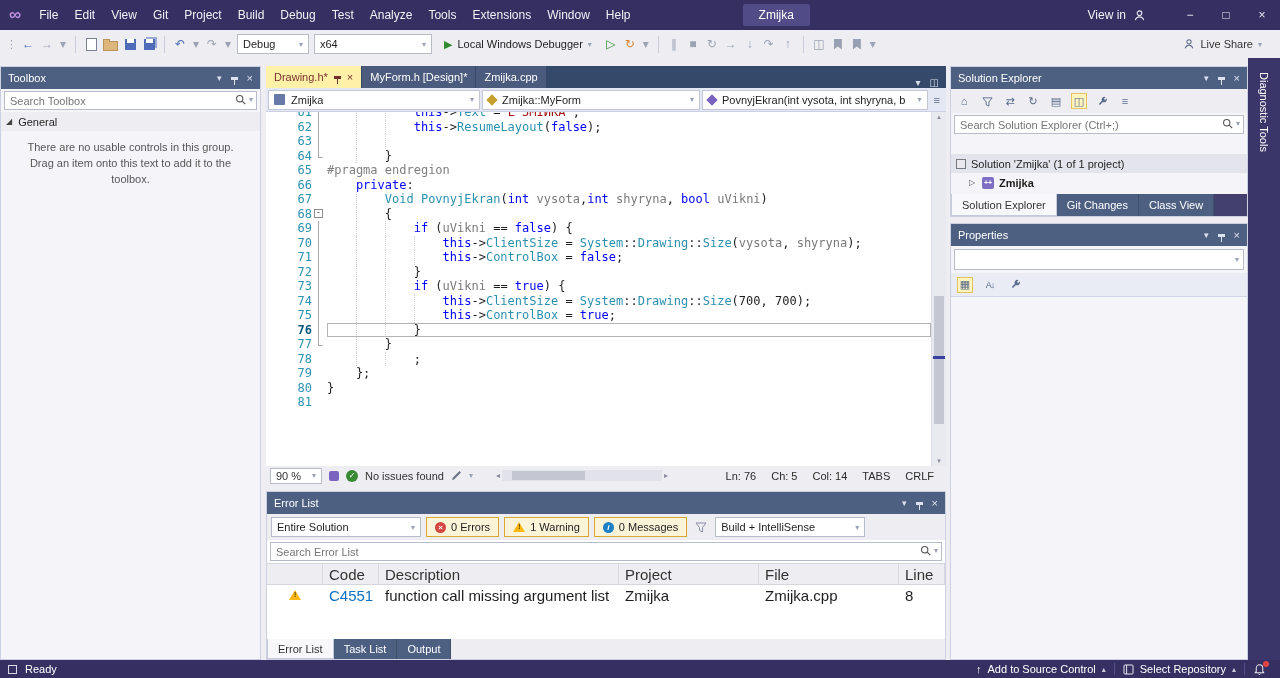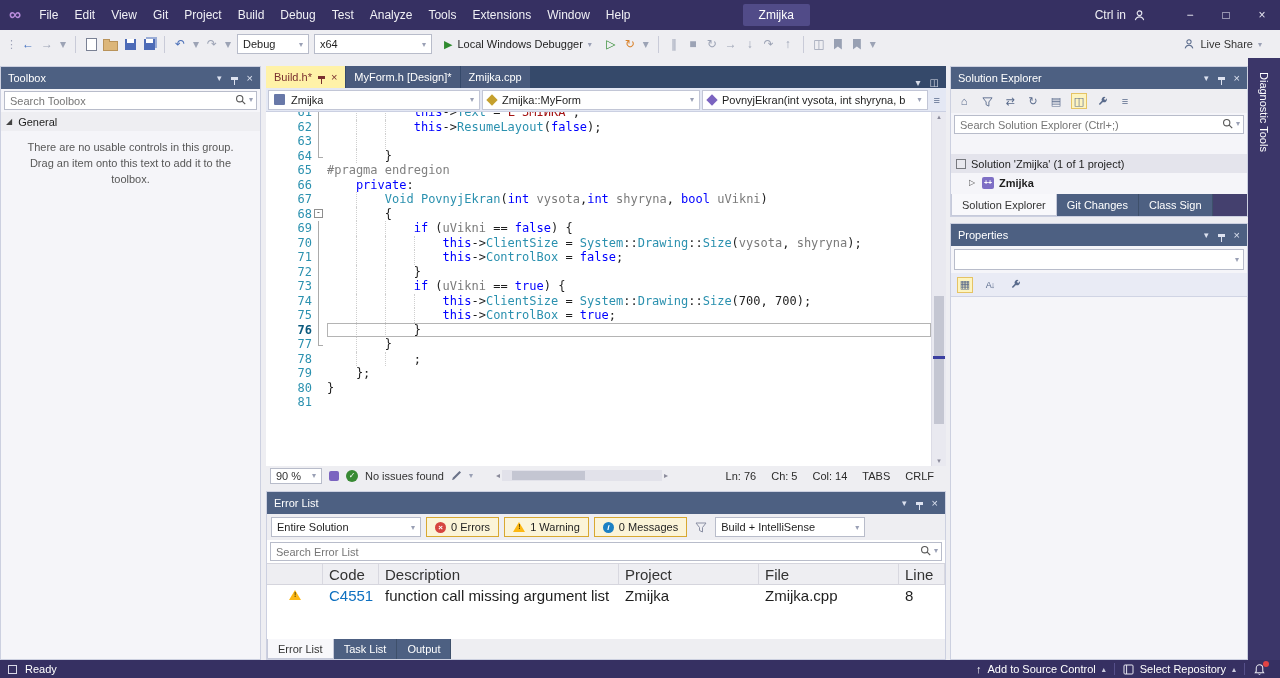--- a/index.html
+++ b/index.html
@@ -214,21 +214,21 @@
       <svg class="mag" width="12" height="12" viewBox="0 0 14 14">
           <circle cx="6" cy="6" r="4" stroke-width="1.4" fill="none"></circle>
           <line x1="9.2" y1="9.2" x2="13" y2="13" stroke-width="1.4"></line>
         </svg>
       <span>Search</span>
       <span class="caret">▾</span>
     </div>
     <div class="solution-badge">Zmijka</div>
     <div class="tb-right">
       <span class="signin">
-        <span>Ctrl in</span>
+        <span>View in</span>
         <svg width="13" height="13" viewBox="0 0 14 14">
             <circle cx="7" cy="4.5" r="2.5" fill="none" stroke="#E6E6F0" stroke-width="1.2"></circle>
             <path d="M2.5 12c.8-2.6 2.4-3.5 4.5-3.5s3.7.9 4.5 3.5" fill="none" stroke="#E6E6F0" stroke-width="1.2"></path>
           </svg>
       </span>
       <span class="winbtn">−</span>
       <span class="winbtn">□</span>
       <span class="winbtn">×</span>
     </div>
   </div>
@@ -325,21 +325,21 @@
         <span class="tb-tri">◢</span>
         <span>General</span>
       </div>
       <div class="tb-empty">There are no usable controls in this group. Drag an item onto this text to add it to the toolbox.</div>
     </div>
 
     <div class="center">
       <div class="doc-tabs">
         <div class="doc-tabs-list" id="doc-tabs-list">
             <div class="doc-tab active">
-              <span>Build.h*</span>
+              <span>Drawing.h*</span>
               <span class="ic-pin"></span>
               <span class="tab-x">×</span>
             </div>
             <div class="doc-tab">
               <span>MyForm.h [Design]*</span>
             </div>
             <div class="doc-tab">
               <span>Zmijka.cpp</span>
             </div>
           </div>
@@ -548,21 +548,21 @@
           <div class="tree-row" style="padding-left:16px;">
             <span class="twisty">▷</span>
             <span class="ic-cppproj">++</span>
             <span class="bold">Zmijka</span>
           </div>
         </div>
         <div class="se-fill"></div>
         <div class="se-tabs" id="se-tabs">
             <div class="wtab active">Solution Explorer</div>
             <div class="wtab">Git Changes</div>
-            <div class="wtab">Class Sign</div>
+            <div class="wtab">Class View</div>
           </div>
       </div>
 
       <div class="properties">
         <div class="panel-hd">
           <span>Properties</span>
           <span class="hd-icons">
             <span>▾</span>
             <span class="ic-pin"></span>
             <span class="hd-x">×</span>

